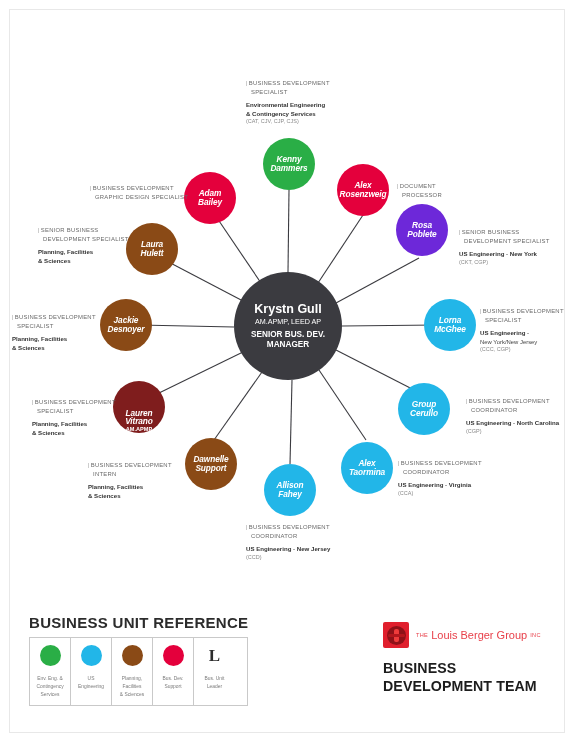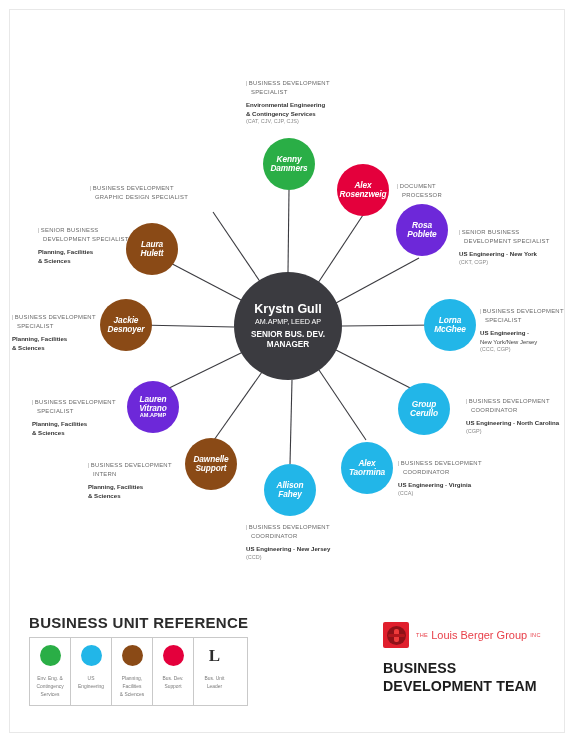--- a/index.html
+++ b/index.html
@@ -300,36 +300,40 @@
   <div class="node sat" style="left:264px; top:464px; background:#22b6e8;">
     <div class="nm">Allison</div>
     <div class="nm">Fahey</div>
   </div>
 
   <div class="node sat" style="left:185px; top:438px; background:#8a4a16;">
     <div class="nm">Dawnelle</div>
     <div class="nm">Support</div>
   </div>
 
-  <div class="node sat" style="left:127px; top:381px; background:#6d28d9;">
+  <div class="node sat" style="left:113px; top:381px; background:#7f1d1d;justify-content:flex-end;">
     <div class="nm">Lauren</div>
     <div class="nm">Vitrano</div>
     <div class="cred">AM.APMP</div>
   </div>
 
   <div class="node sat" style="left:100px; top:299px; background:#8a4a16;">
     <div class="nm">Jackie</div>
     <div class="nm">Desnoyer</div>
   </div>
 
   <div class="node sat" style="left:126px; top:223px; background:#8a4a16;">
     <div class="nm">Laura</div>
     <div class="nm">Hulett</div>
   </div>
 
+  <div class="node sat" style="left:184px; top:172px; background:#e4003c;">
+    <div class="nm">Adam</div>
+    <div class="nm">Bailey</div>
+  </div>
 
   <div class="lbl left" style="left:246px; top:79px;">
     <div class="role">
       <span class="bar">|</span><span>BUSINESS DEVELOPMENT</span>
       <span class="ind">SPECIALIST</span>
     </div>
     <div class="unit">Environmental Engineering</div>
     <div class="unit" style="margin-top:0;">&amp; Contingency Services</div>
     <div class="codes">(CAT, CJV, CJP, CJS)</div>
   </div>

